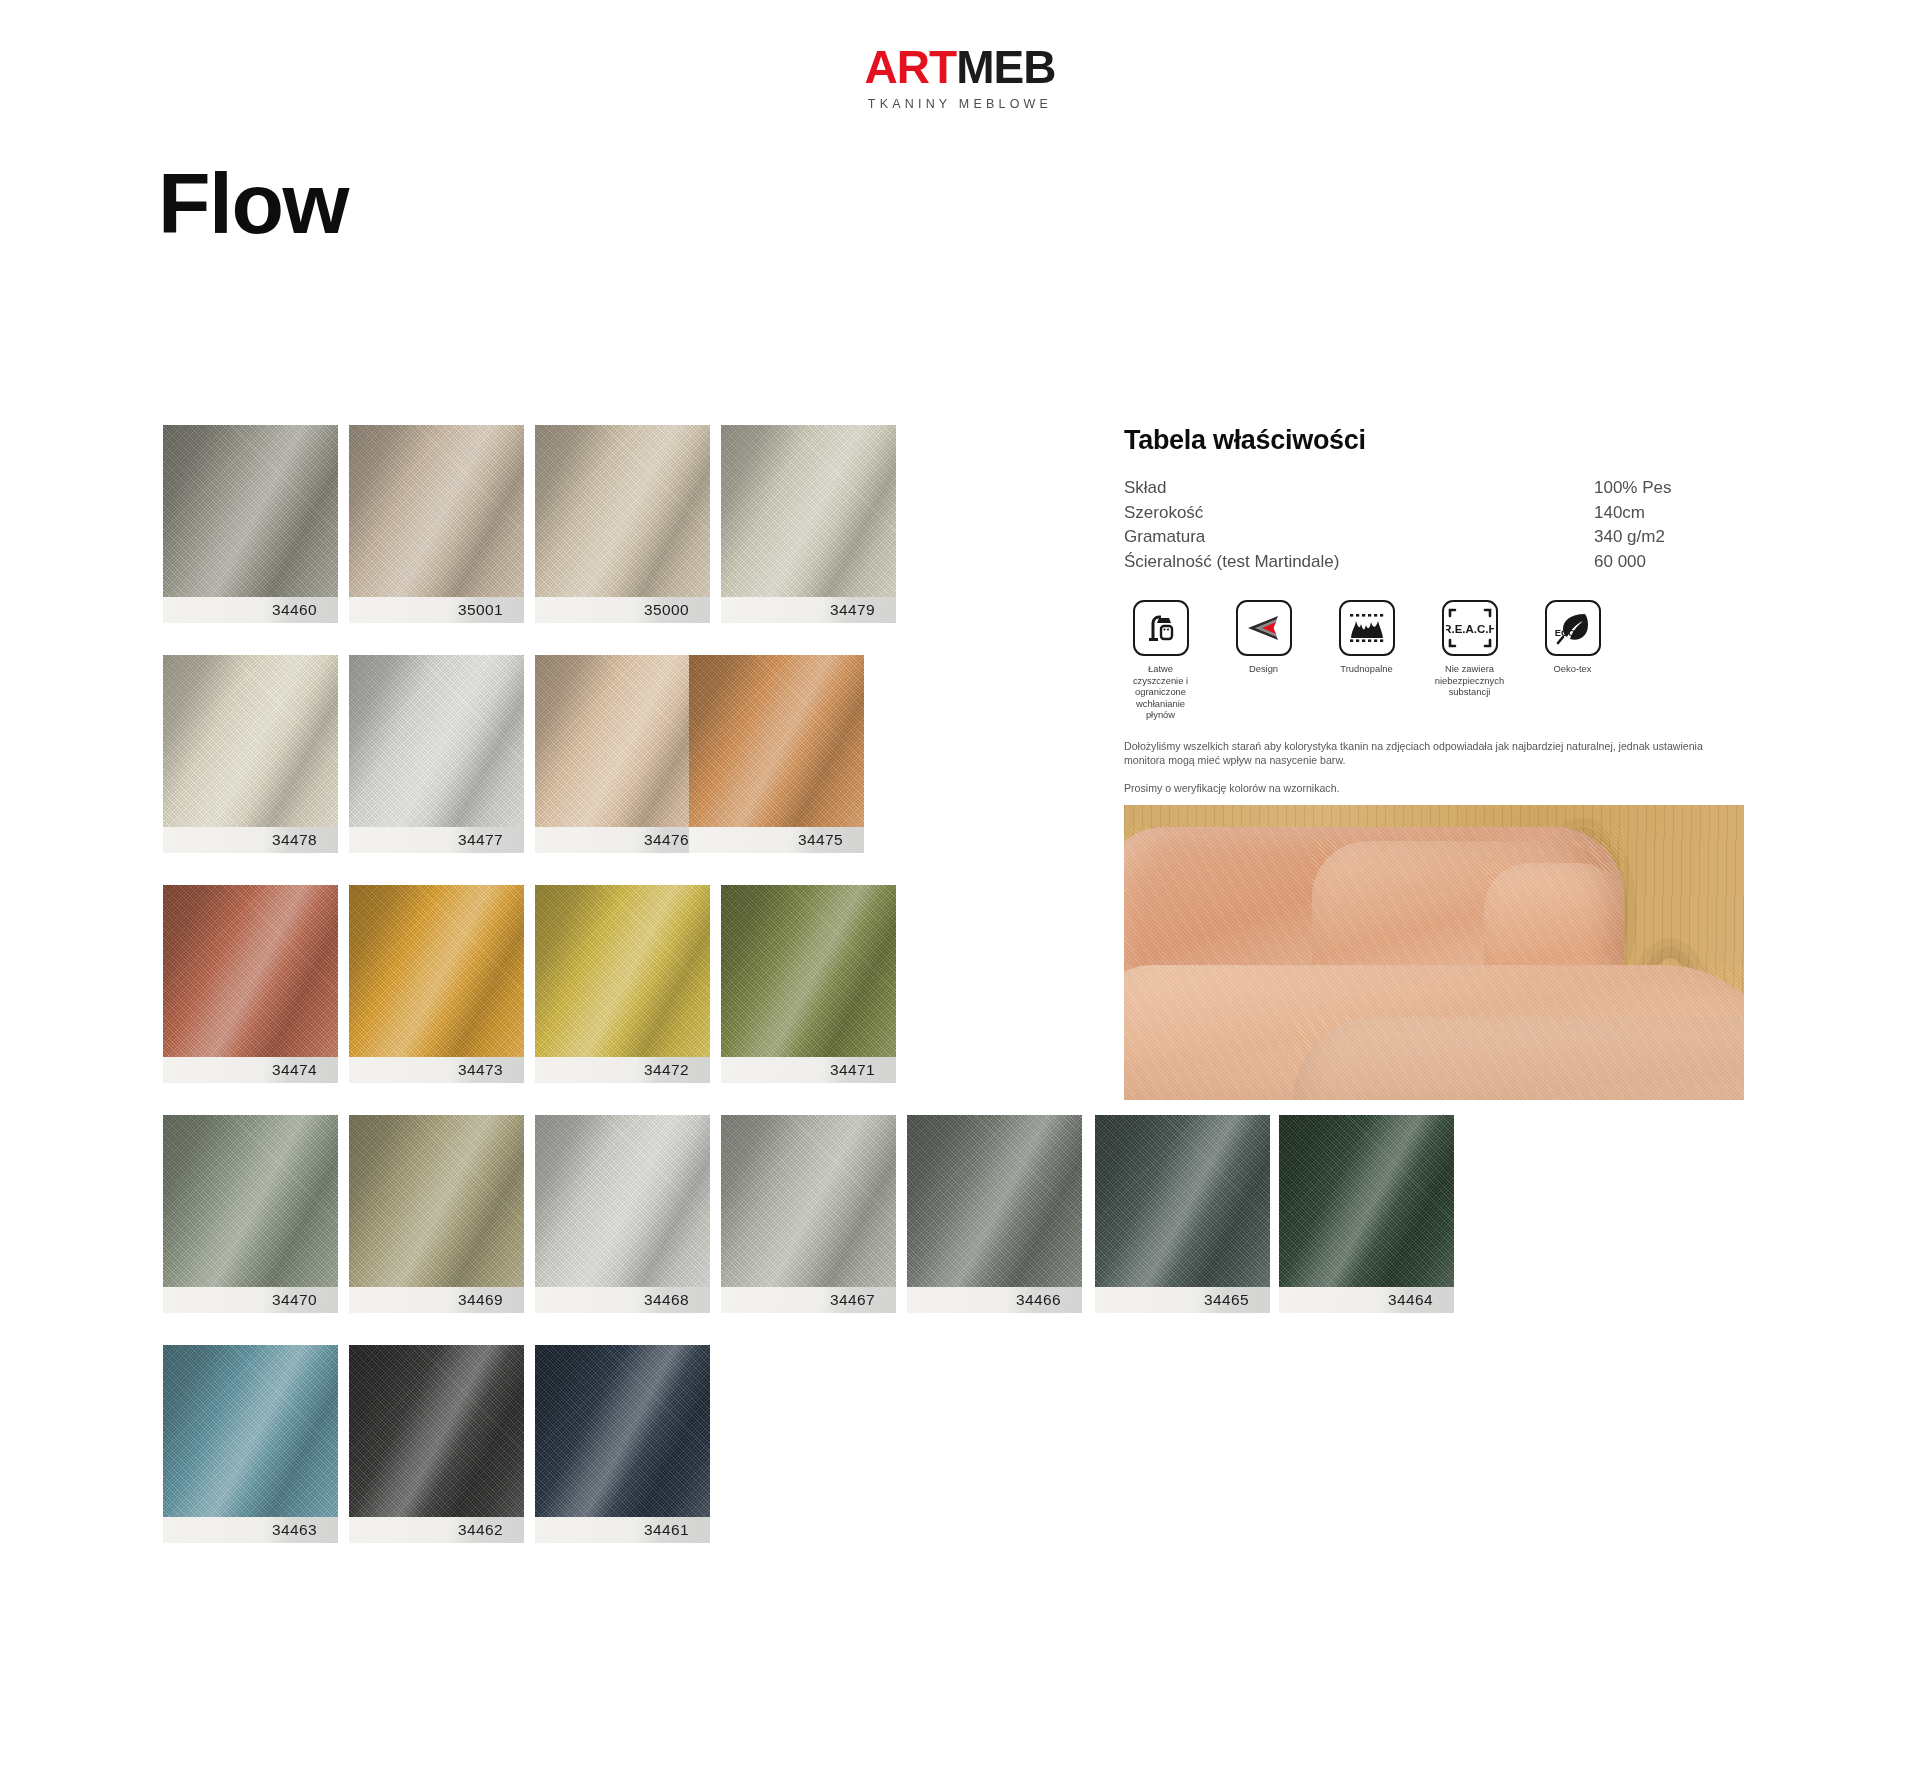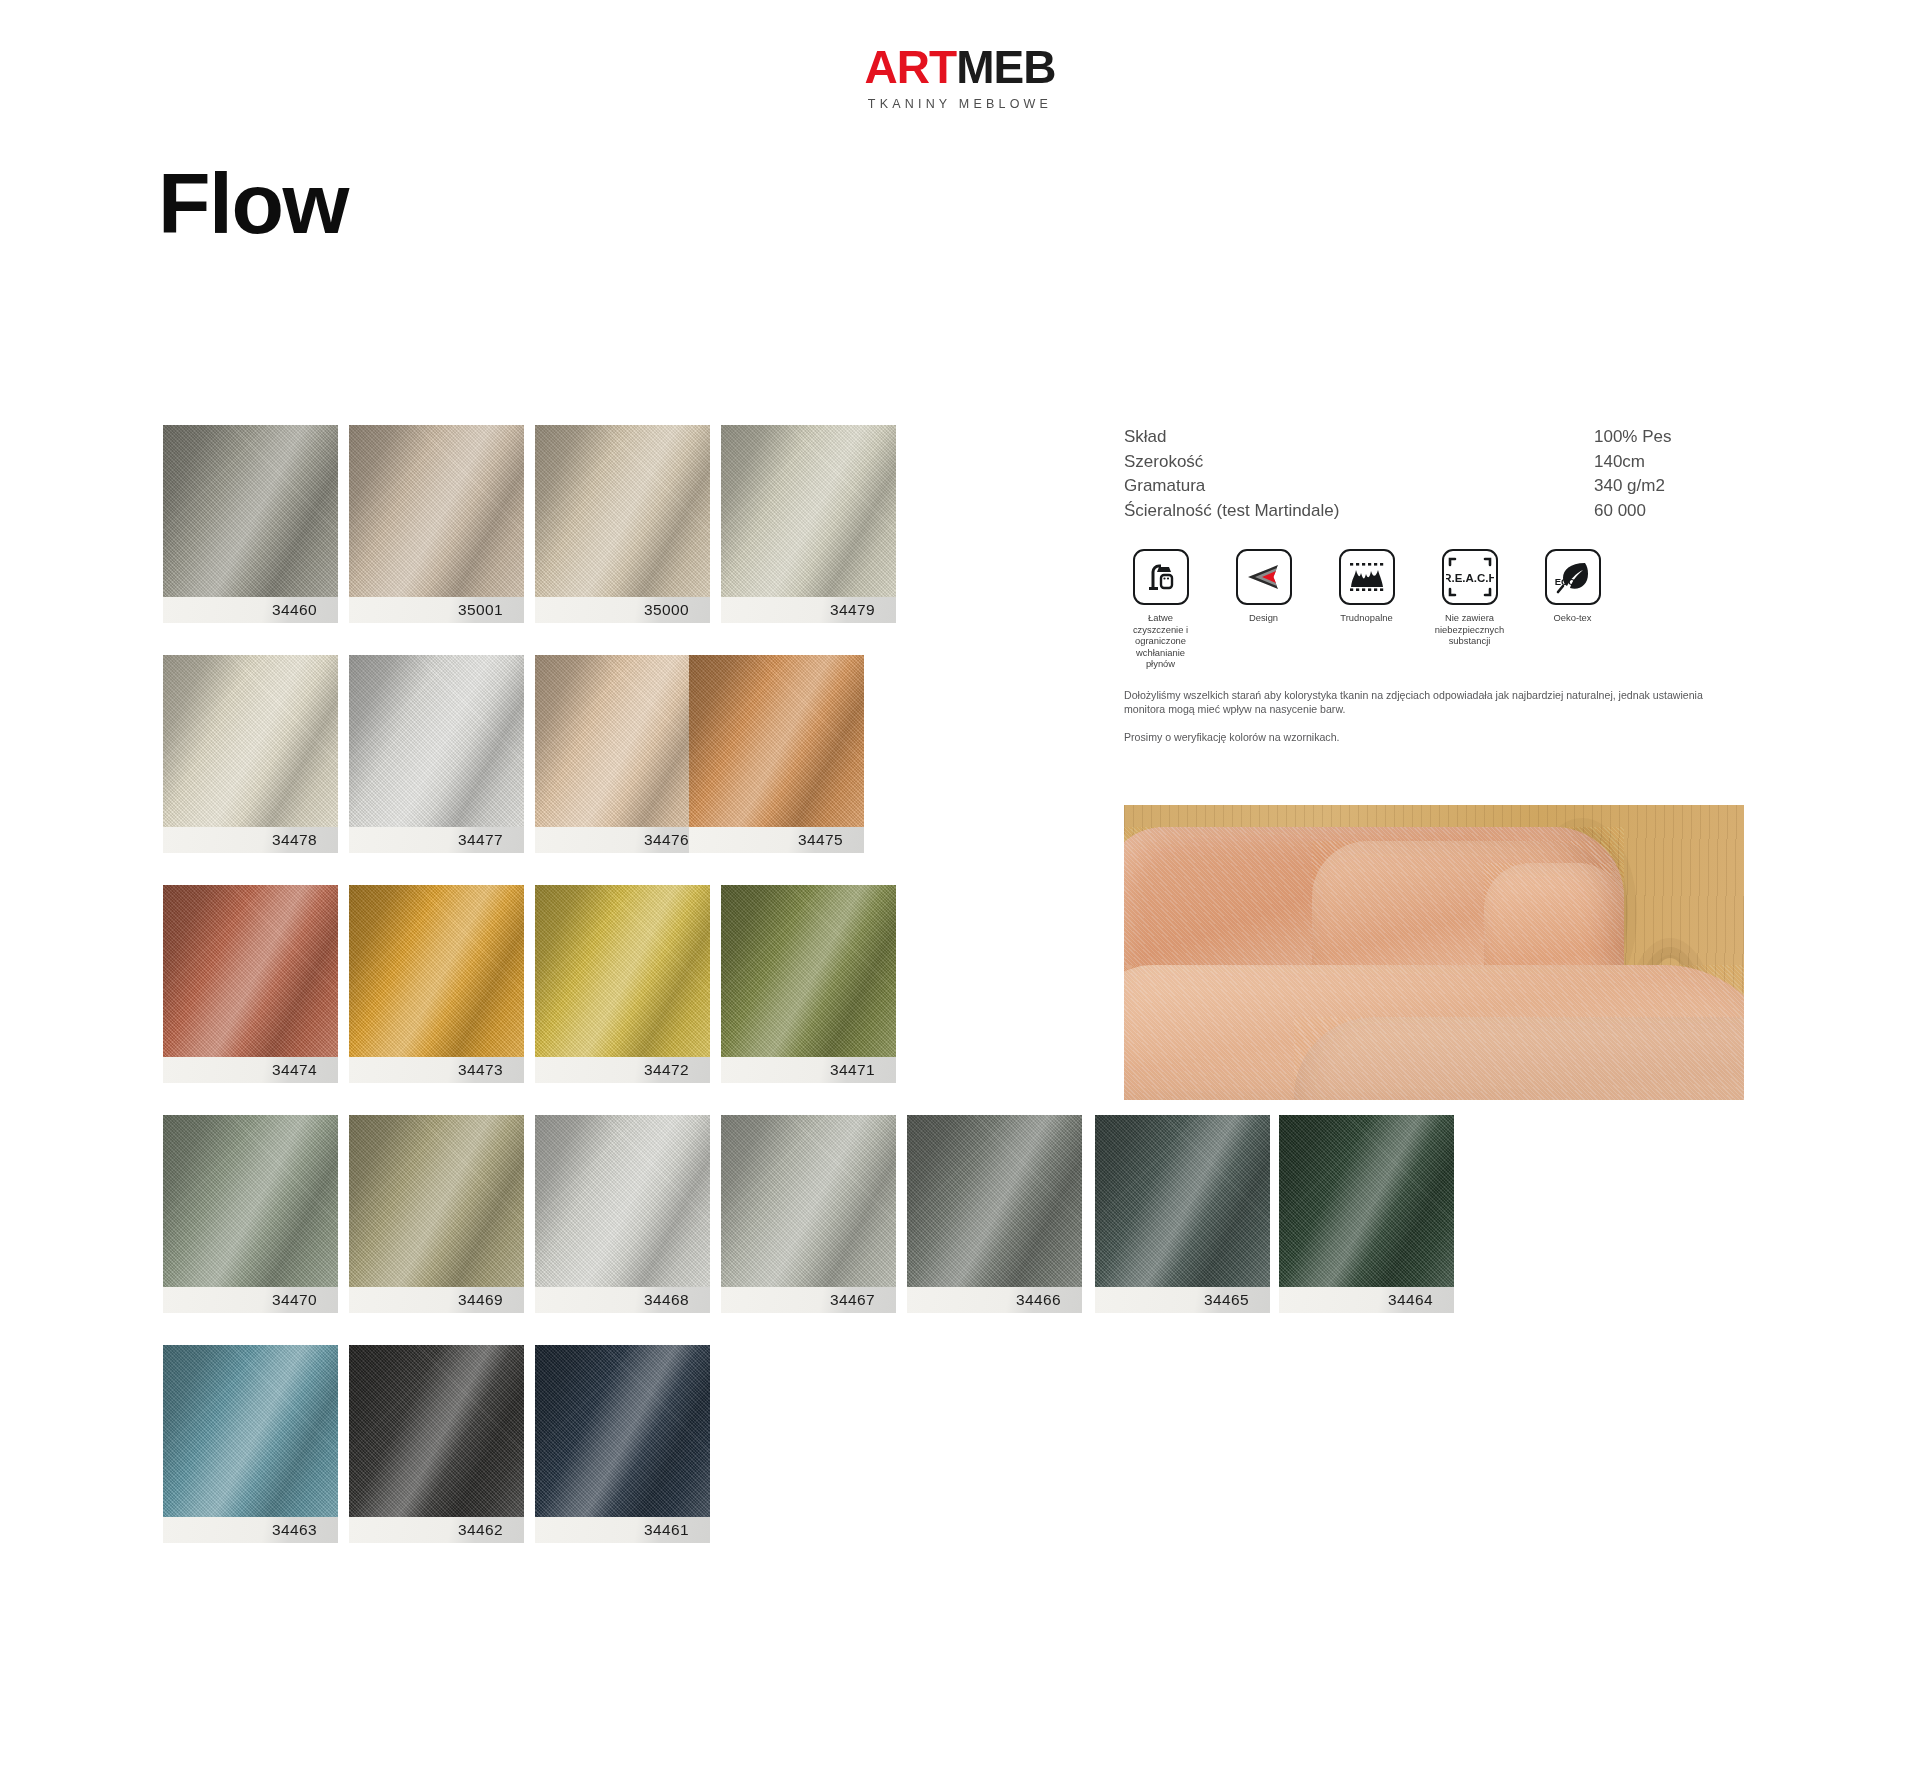--- a/index.html
+++ b/index.html
@@ -341,20 +341,21 @@
         <div class="swatch-img" style="background:#22303f">
           <div class="weave"></div>
           <div class="fold"></div>
         </div>
         <div class="swatch-label">34461</div>
       </div>
     </div>
   </div>
 
 <div id="right-col">
+  <h2 id="spec-title">Tabela właściwości</h2>
   <div id="spec-table">
       <div class="spec-row">
         <div class="spec-key">Skład</div>
         <div class="spec-val">100% Pes</div>
       </div>
       <div class="spec-row">
         <div class="spec-key">Szerokość</div>
         <div class="spec-val">140cm</div>
       </div>
       <div class="spec-row">

